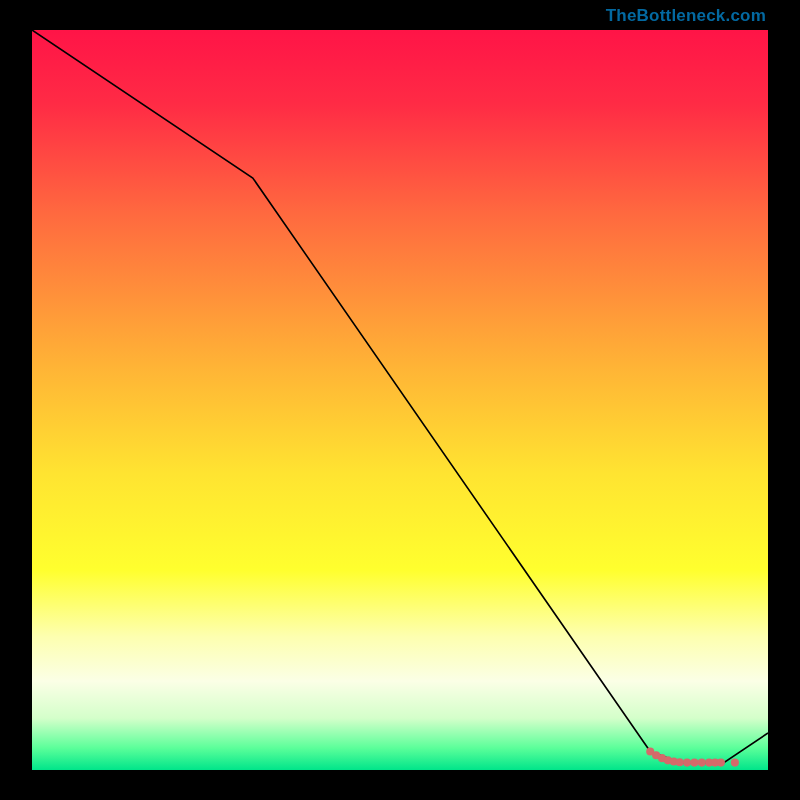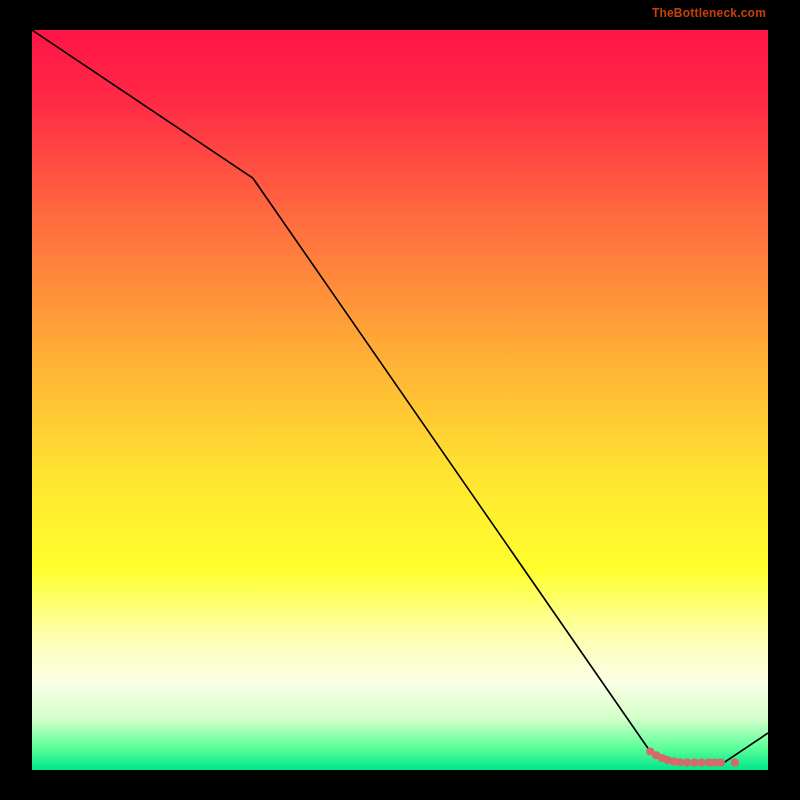--- a/index.html
+++ b/index.html
@@ -38,23 +38,23 @@
     left: 0;
     top: 0;
     width: 100%;
     height: 100%;
   }
   .attribution {
     position: absolute;
     top: 6px;
     right: 34px;
     font-family: Arial, Helvetica, sans-serif;
-    font-size: 12px;
+    font-size: 17px;
     font-weight: bold;
-    color: #c2410c;
+    color: #0369a1;
     letter-spacing: 0.2px;
   }
 </style>
 </head>
 <body>
 
 <div class="frame">
 
   <div class="attribution">TheBottleneck.com</div>
 

